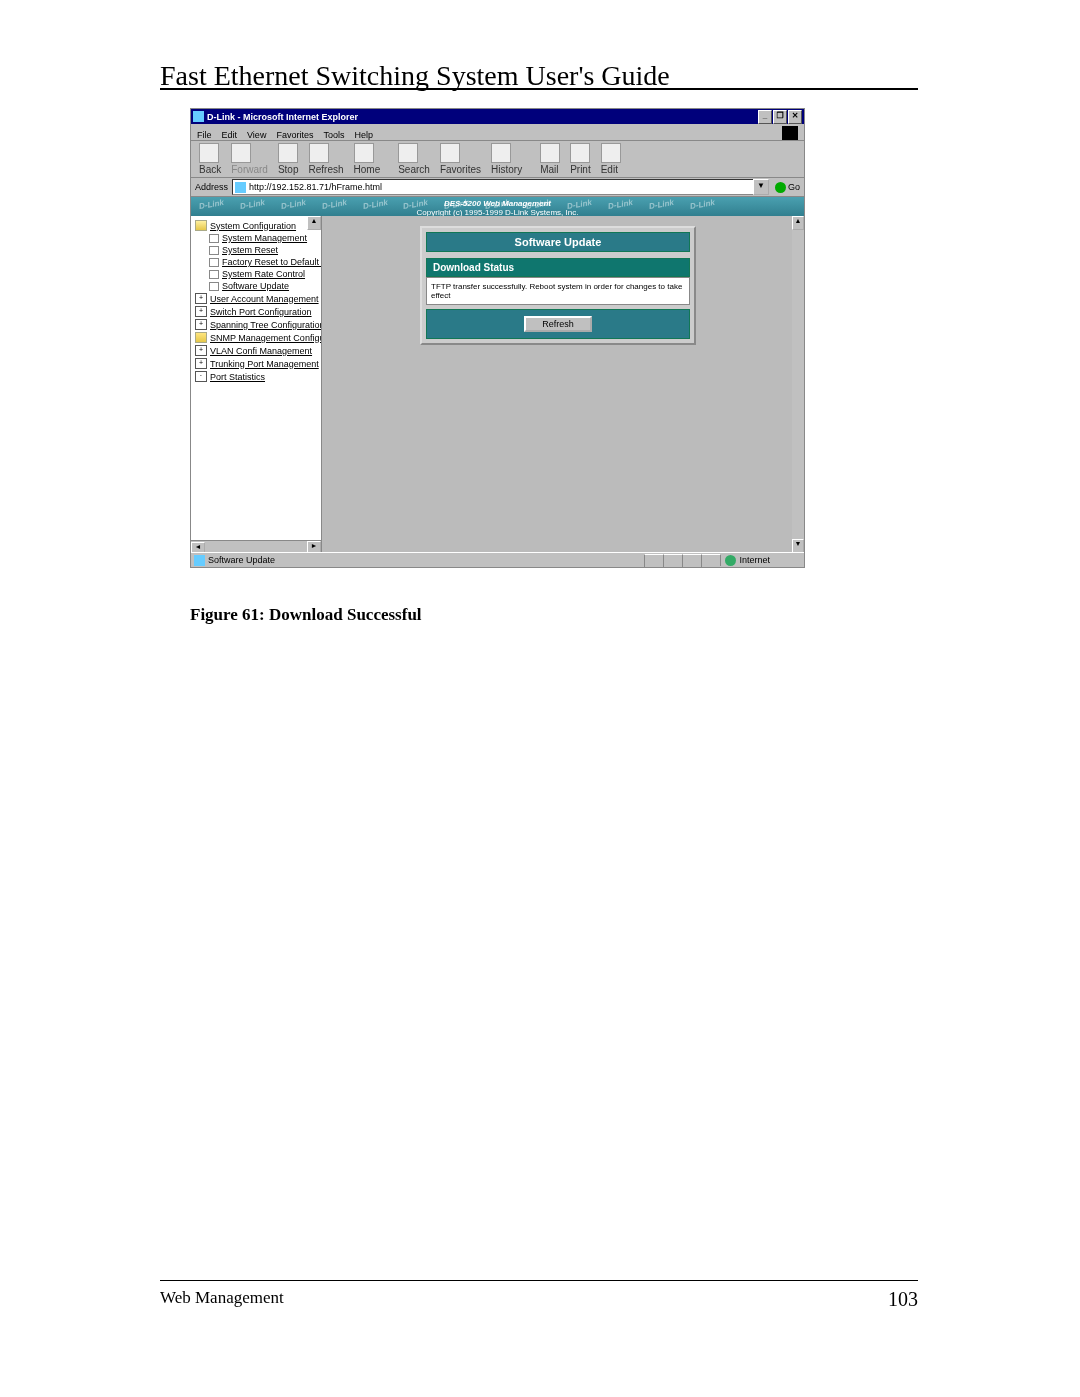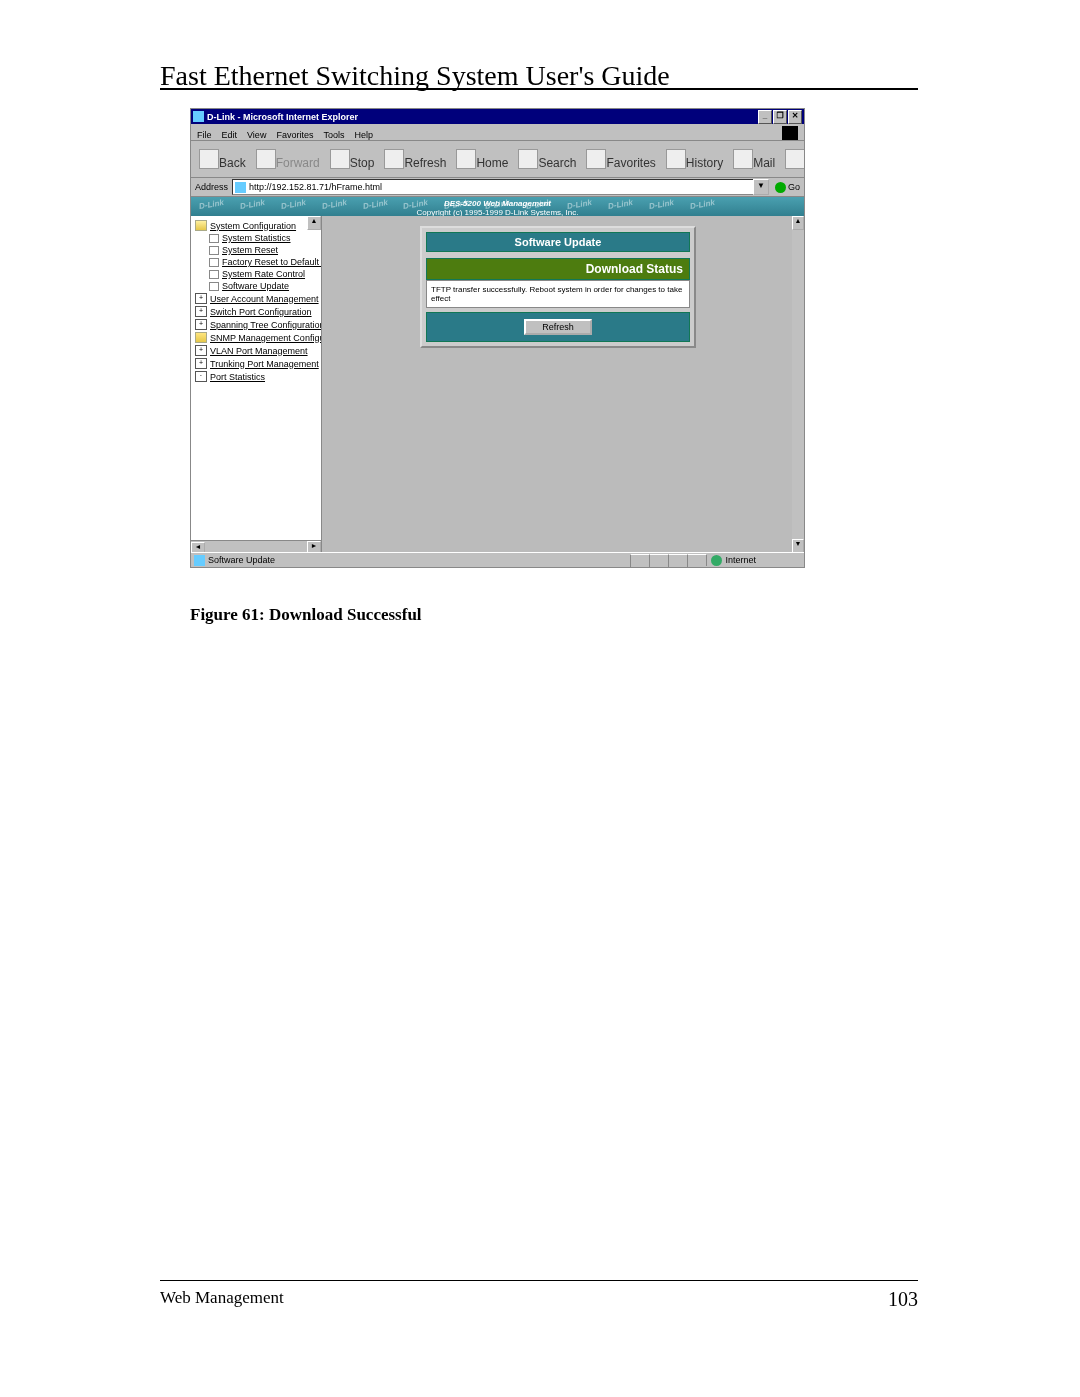--- a/index.html
+++ b/index.html
@@ -28,22 +28,22 @@
 
   
   .menubar{height:16px;background:#c0c0c0;display:flex;align-items:flex-end;padding:0 6px;
            border-bottom:1px solid #888;}
   .menuitm{margin-right:10px;cursor:default;}
   .menubar .elogo{margin-left:auto;width:16px;height:14px;background:#000;}
 
   
   .toolbar{height:36px;background:#c0c0c0;display:flex;align-items:center;padding:0 8px;
            border-bottom:1px solid #888;}
-  .tbtn{display:flex;align-items:flex-end;margin-right:10px;
-        font-size:12px;color:#333;}
+  .tbtn{display:flex;flex-direction:column;align-items:flex-start;margin-right:10px;
+        font-size:10px;color:#333;}
   .tbtn.dis{color:#888;}
   .tbtn .ic{width:18px;height:18px;border:1px solid #999;background:#eee;margin-bottom:1px;}
 
   
   .addrbar{height:18px;background:#c0c0c0;display:flex;align-items:center;padding:0 4px;
            border-bottom:1px solid #888;}
   .addrbar .lbl{margin-right:4px;}
   .addrfield{flex:1;height:14px;background:#fff;border:1px inset #888;
              display:flex;align-items:center;padding:0 2px;}
   .addrfield .aico{width:11px;height:11px;background:#6cf;margin-right:3px;}
@@ -89,35 +89,35 @@
   .main{flex:1;background:#bbb;position:relative;}
   .main .vsb{position:absolute;right:0;top:0;bottom:0;width:12px;background:#c0c0c0;}
   .main .vsb .vbtn{width:10px;height:12px;background:#c0c0c0;border:1px outset #fff;
                    font-size:7px;text-align:center;}
   .main .vsb .vbtn.bot{position:absolute;bottom:0;}
 
   .card{position:absolute;left:98px;top:10px;width:264px;background:#ccc;
         border:2px outset #ddd;padding:4px;}
   .card-title{background:#2a7a88;color:#fff;font-weight:bold;text-align:center;
               padding:3px;font-size:11px;border:1px solid #175;}
-  .card-sub{background:#4d7c0f;color:#fff;font-weight:bold;padding:3px 6px;
-            font-size:12px;margin-top:6px;border:1px solid #175;text-align:right;}
+  .card-sub{background:#0f766e;color:#fff;font-weight:bold;padding:3px 6px;
+            font-size:10px;margin-top:6px;border:1px solid #175;}
   .card-body{background:#fff;border:1px solid #888;padding:4px;font-size:8px;color:#000;}
   .card-row{display:flex;justify-content:center;padding:6px;background:#2a7a88;
             border:1px solid #175;margin-top:4px;}
   .refresh-btn{background:#c0c0c0;border:2px outset #fff;padding:1px 16px;
                font-size:9px;color:#000;}
 
   
   .statusbar{position:absolute;bottom:0;left:0;right:0;height:14px;background:#c0c0c0;
              border-top:1px solid #fff;display:flex;align-items:center;font-size:9px;}
   .statusbar .sico{width:11px;height:11px;background:#6cf;margin:0 3px;}
   .statusbar .stxt{flex:1;}
   .statusbar .zone{display:flex;align-items:center;border-left:1px solid #888;
-                   padding:0 48px 0 4px;}
+                   padding:0 34px 0 4px;}
   .statusbar .zico{width:11px;height:11px;background:#3a6;border-radius:50%;margin-right:3px;}
   .statusbar .divs{display:flex;}
   .statusbar .dv{width:18px;height:12px;border-left:1px solid #888;border-top:1px solid #fff;}
 </style>
 </head>
 <body>
 
 <div class="page">
   <div class="hdr">Fast Ethernet Switching System User's Guide</div>
   <div class="hdr-line"></div>
@@ -220,21 +220,21 @@
 
       <div class="sidebar">
         <div class="sb-scroll-up">▲</div>
         <div class="tree">
           <div class="tnode">
             <div class="fico folder open"></div>
             <span class="tlbl">System Configuration</span>
           </div>
           <div class="tnode sub">
               <div class="fico page"></div>
-              <span class="tlbl">System Statistics</span>
+              <span class="tlbl">System Management</span>
             </div>
           <div class="tnode sub">
               <div class="fico page"></div>
               <span class="tlbl">System Reset</span>
             </div>
           <div class="tnode sub">
               <div class="fico page"></div>
               <span class="tlbl">Factory Reset to Default Confi</span>
             </div>
           <div class="tnode sub">
@@ -257,21 +257,21 @@
           <div class="tnode">
               <div class="fico box">+</div>
               <span class="tlbl">Spanning Tree Configuration</span>
             </div>
           <div class="tnode">
               <div class="fico folder"></div>
               <span class="tlbl">SNMP Management Configuration</span>
             </div>
           <div class="tnode">
               <div class="fico box">+</div>
-              <span class="tlbl">VLAN Port Management</span>
+              <span class="tlbl">VLAN Confi Management</span>
             </div>
           <div class="tnode">
               <div class="fico box">+</div>
               <span class="tlbl">Trunking Port Management</span>
             </div>
           <div class="tnode">
               <div class="fico box">·</div>
               <span class="tlbl">Port Statistics</span>
             </div>
         </div>

